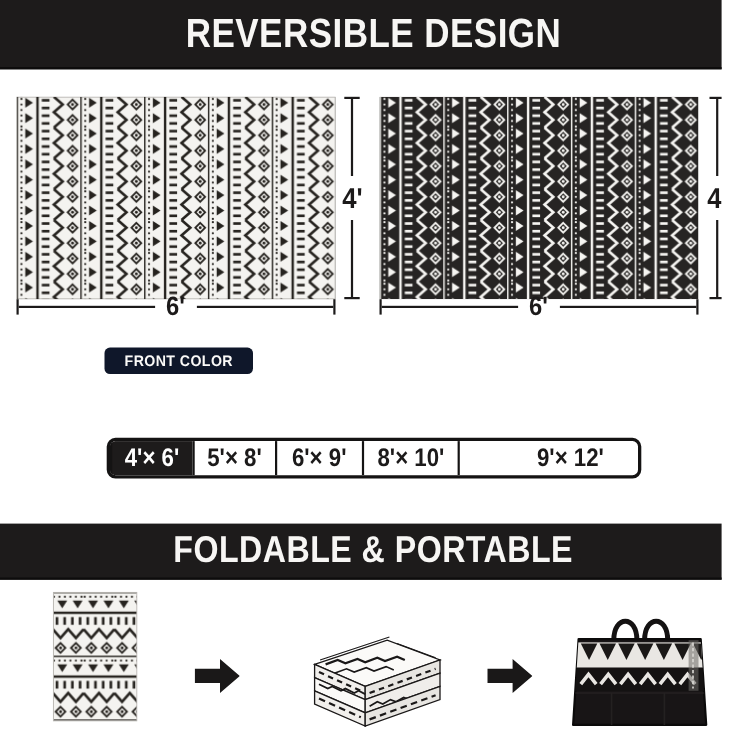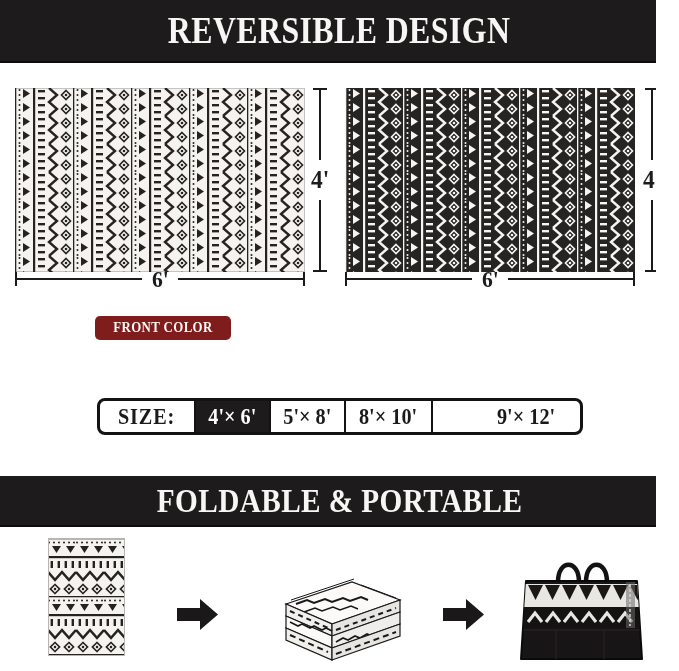--- a/index.html
+++ b/index.html
@@ -1,18 +1,18 @@
 <!DOCTYPE html>
 <html><head>
 <meta charset="utf-8">
 <style>
   html,body{margin:0;padding:0;background:#fff;}
   .canvas{
     position:relative;width:656px;height:671px;background:#ffffff;
-    font-family:Liberation Serif, serif;overflow:hidden;
+    font-family:Liberation Sans, sans-serif;overflow:hidden;
   }
   
   .banner{
     position:absolute;left:0;width:679px;background:#1d1b1b;
     display:flex;align-items:center;justify-content:center;
     border-bottom:2px solid #0d0c0c;box-sizing:border-box;
   }
   .banner-top{top:0;height:63px;}
   .banner-bottom{top:476px;height:51px;}
   .banner-text{
@@ -36,21 +36,21 @@
   .dim-v .line{width:2px;}
   .dim .tick-v{width:2px;height:14px;background:#1c1a1a;flex:none;}
   .dim .tick-h{width:14px;height:2px;background:#1c1a1a;flex:none;}
   .dim .dim-label{
     font-weight:700;font-size:24px;line-height:1;padding:0 9px;
     transform:scaleX(.9);white-space:nowrap;
   }
   .dim-v .dim-label{padding:7px 0;font-size:26px;}
   
   .badge{
-    position:absolute;top:316px;background:#7f1d1d;color:#fbfaf8;
+    position:absolute;top:316px;background:#0f172a;color:#fbfaf8;
     border-radius:5px;padding:4px 14px;font-weight:700;font-size:14px;
     letter-spacing:.4px;white-space:nowrap;
   }
   .badge span{display:inline-block;transform:scaleX(.92);}
   .badge-front{left:95px;}
   .badge-back{left:453px;}
   
   .size-bar{
     position:absolute;left:97px;top:398px;width:486px;height:37px;
     background:#ffffff;border:3px solid #141313;border-radius:8px;
@@ -162,28 +162,28 @@
     <div class="dim-label">4'</div>
     <div class="line"></div>
     <div class="tick-h"></div>
   </div>
 
   <div class="badge badge-front">
     <span>FRONT COLOR</span>
   </div>
 
   <div class="size-bar">
-    <div class="size-cell size-label">
-      <span class="t">SIZE:</span>
-    </div>
     <div class="size-cell size-opt o1 selected">
       <span class="t">4'× 6'</span>
     </div>
     <div class="size-cell size-opt o2">
       <span class="t">5'× 8'</span>
+    </div>
+    <div class="size-cell size-opt o3">
+      <span class="t">6'× 9'</span>
     </div>
     <div class="size-cell size-opt o4">
       <span class="t">8'× 10'</span>
     </div>
     <div class="size-cell size-opt o5">
       <span class="t">9'× 12'</span>
     </div>
   </div>
 
   <div class="banner banner-bottom">

